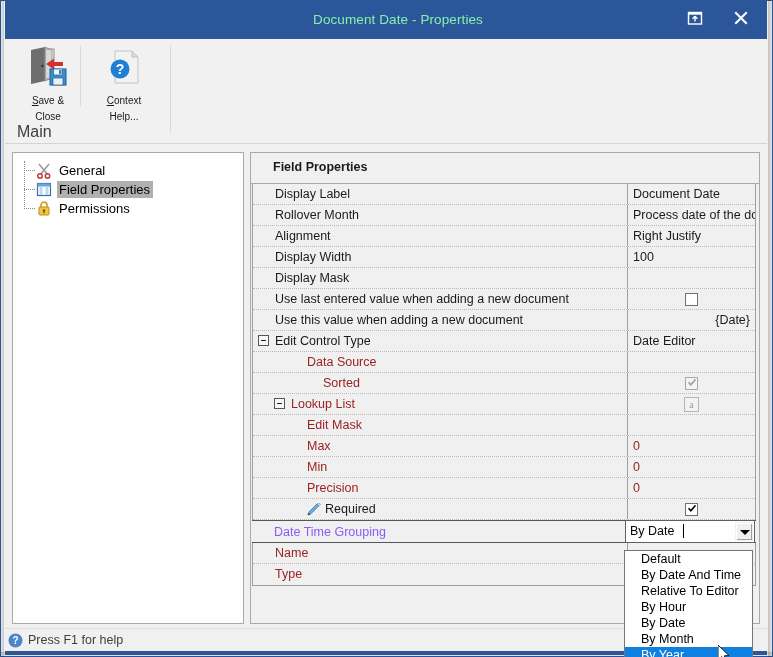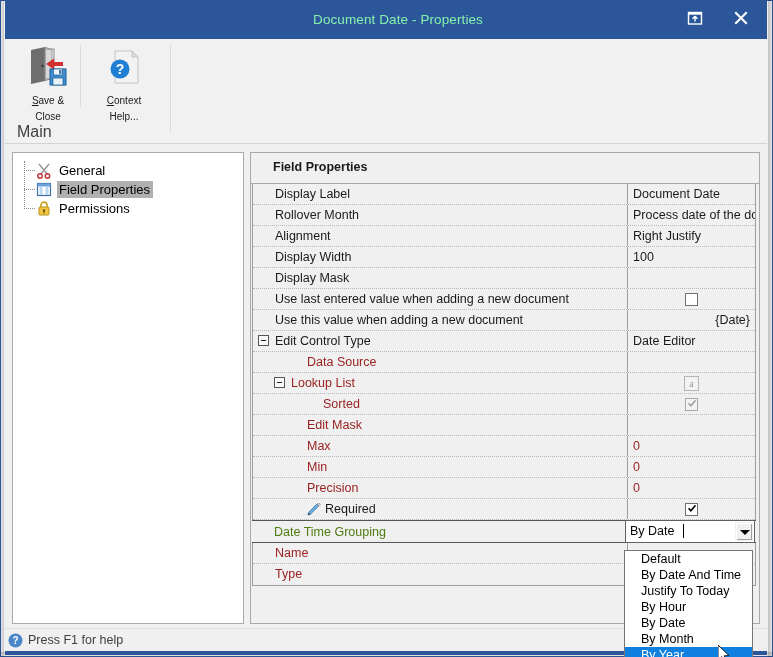--- a/index.html
+++ b/index.html
@@ -319,21 +319,21 @@
     border-top: 1px solid #555555;
     border-bottom: 1px solid #555555;
     background: #f0f0f0;
   }
   .combo-name {
     position: absolute;
     left: 22px; top: 0;
     height: 21px;
     display: flex; align-items: center;
     font-size: 12.5px;
-    color: #4d7c0f;
+    color: #8b5cf6;
   }
   .combo-box {
     position: absolute;
     left: 373px; top: -1px;
     width: 130px; height: 23px;
     background: #ffffff;
     border: 1px solid #606060;
     box-sizing: border-box;
   }
   .combo-text {
@@ -590,35 +590,35 @@
             <div class="pname indent0">Edit Control Type</div>
             <div class="pval">Date Editor</div>
           </div>
 
           <div class="prow">
             <div class="pname indent2 red">Data Source</div>
             <div class="pval red"></div>
           </div>
 
           <div class="prow">
-            <span class="expander lvl1"></span>
-            <div class="pname indent1 red">Lookup List</div>
-            <div class="pval center">
-              <span class="abtn">a</span>
-            </div>
-          </div>
-
-          <div class="prow">
             <div class="pname indent3 red">Sorted</div>
             <div class="pval center">
               <span class="cbx disabled">
                 <svg class="tick" viewBox="0 0 8 7">
                   <path d="M0.5 3.2 L2.8 5.8 L7.5 0.4" stroke="#9a9a9a" stroke-width="1.5" fill="none"></path>
                 </svg>
               </span>
+            </div>
+          </div>
+
+          <div class="prow">
+            <span class="expander lvl1"></span>
+            <div class="pname indent1 red">Lookup List</div>
+            <div class="pval center">
+              <span class="abtn">a</span>
             </div>
           </div>
 
           <div class="prow">
             <div class="pname indent2 red">Edit Mask</div>
             <div class="pval red"></div>
           </div>
 
           <div class="prow">
             <div class="pname indent2 red">Max</div>
@@ -672,21 +672,21 @@
           </div>
 
         </div>
       </div>
     </div>
   </div>
 
   <div class="dropdown-list">
     <div class="dd-item">Default</div>
     <div class="dd-item">By Date And Time</div>
-    <div class="dd-item">Justify To Today</div>
+    <div class="dd-item">Relative To Editor</div>
     <div class="dd-item">By Hour</div>
     <div class="dd-item">By Date</div>
     <div class="dd-item">By Month</div>
     <div class="dd-item sel">By Year</div>
   </div>
 
   <svg class="cursor-arrow" width="14" height="20" viewBox="0 0 14 20">
     <polygon points="0,0 0,15 3.8,11.6 6.3,17.2 8.7,16.1 6.3,10.8 11,10.6" fill="#ffffff" stroke="#1a1a1a" stroke-width="1"></polygon>
   </svg>
 

